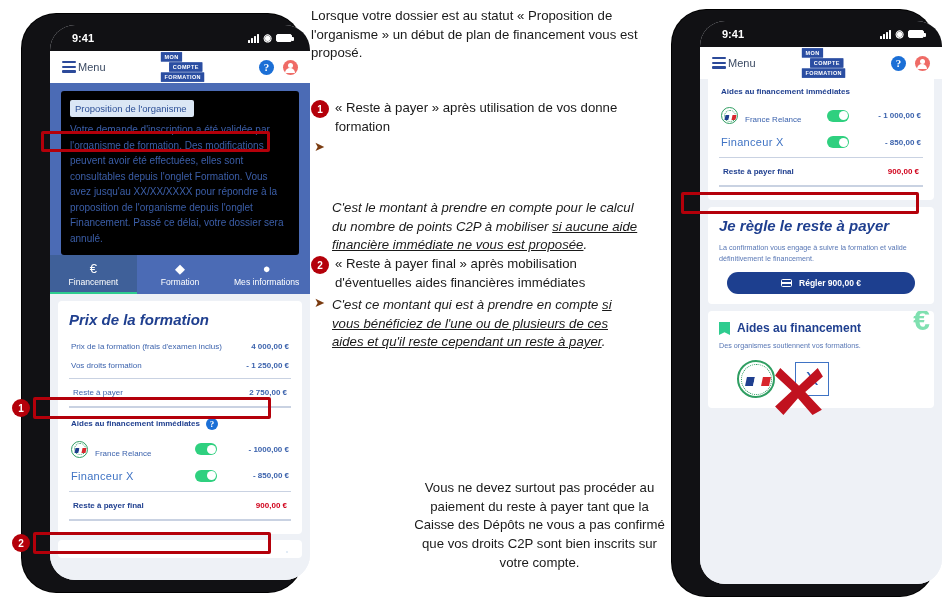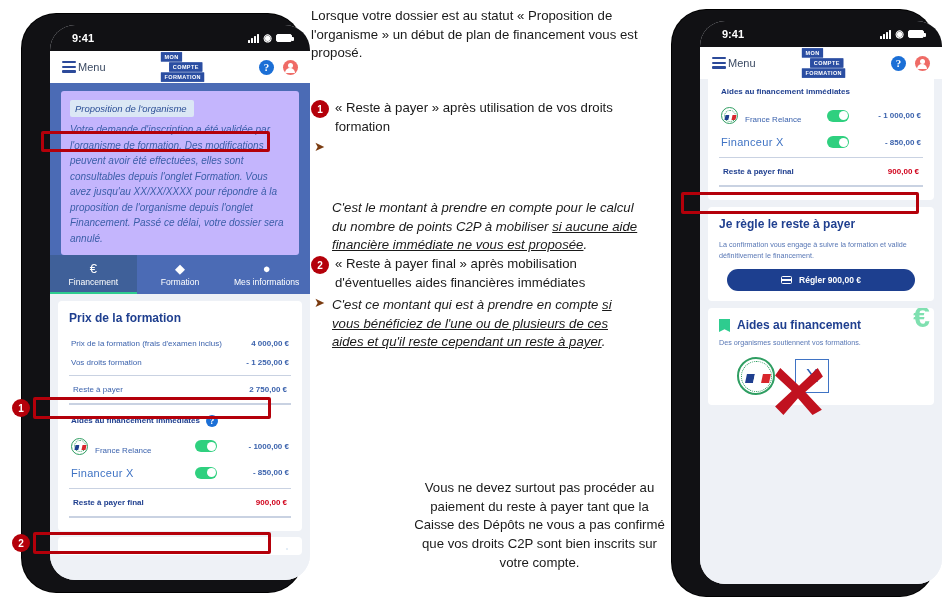--- a/index.html
+++ b/index.html
@@ -79,21 +79,21 @@
   .circ-icon { width: 15px; height: 15px; border-radius: 50%; display:flex;align-items:center;justify-content:center; }
   .help-icon { background: #1b6fd6; color: #fff; font-size: 11px; font-weight: bold; font-family:"Liberation Serif",serif; }
   .user-icon { background: #ef6b66; position: relative; }
   .user-icon:before{content:"";position:absolute;top:3px;left:5px;width:5px;height:5px;border-radius:50%;background:#fff}
   .user-icon:after{content:"";position:absolute;bottom:1.5px;left:2.5px;width:10px;height:5px;border-radius:5px 5px 0 0;background:#fff}
 
   
   .banner { background: #4b6bb5; padding: 8px 11px 0 11px; flex:0 0 auto; }
   .banner-title { color: #ffffff; font-size: 9.5px; text-align: center; margin-bottom: 7px; }
   .status-card {
-    background: #c4b5fd; border-radius: 3px; padding: 7px 9px 9px 9px; font-style: italic;
+    background: #000000; border-radius: 3px; padding: 7px 9px 9px 9px;
   }
   .status-chip {
     display: inline-block; background: #dbe7f5; color: #2c4f96;
     font-size: 9.5px; padding: 3px 7px 3px 5px; border-radius: 2px;
     margin-bottom: 5px;
   }
   .status-text { color: #3b5ea8; font-size: 10px; line-height: 1.55; }
 
   
   .tabs { display: flex; background: #4b6bb5; flex: 0 0 auto; }
@@ -102,21 +102,21 @@
     color: #ffffff; font-size: 8.6px;
     border-bottom: 2.5px solid transparent;
   }
   .tab .tab-ico { display:block; font-size: 13px; line-height: 15px; margin-bottom: 1px; }
   .tab.active { background: #3f6099; border-bottom-color: #2ecc8f; }
 
   
   .screen-body { flex: 1 1 auto; background: #eef1f6; padding: 7px 8px; overflow: hidden; }
   .card { background: #fff; border-radius: 4px; padding: 10px 11px; }
   .card + .card { margin-top: 7px; }
-  .card-title { color: #1f3f8f; font-size: 12px; font-weight: bold; margin-bottom: 9px; }
+  .card-title { color: #1f3f8f; font-size: 15px; font-weight: bold; margin-bottom: 9px; font-style: italic; }
   .card-sub { color: #5877b5; font-size: 7.2px; line-height: 1.5; margin-bottom: 8px; }
 
   .price-row {
     display: flex; justify-content: space-between; align-items: center;
     padding: 5px 2px; font-size: 8px; color: #3c63ad;
   }
   .price-row .val { font-weight: bold; white-space: nowrap; }
   .hr-strong { height: 1.4px; background: #c9d2e2; margin: 3px 0; }
 
   .hl-row { position: relative; }
@@ -501,21 +501,21 @@
   <div class="redbox" id="redbox-final"></div>
   <div class="redbox" id="redbox-final-right"></div>
 
   <div class="numbadge" id="badge-1-phone">1</div>
   <div class="numbadge" id="badge-2-phone">2</div>
   <div class="numbadge" id="badge-1-text">1</div>
   <div class="numbadge" id="badge-2-text">2</div>
 
   <div class="ctext" id="intro-text">Lorsque votre dossier est au statut « Proposition de l'organisme » un début de plan de financement vous est proposé.</div>
 
-  <div class="ctext" id="item1-head">« Reste à payer » après utilisation de vos droits formation</div>
+  <div class="ctext" id="item1-head">« Reste à payer » après utilisation de vos donne formation</div>
   <div class="arrow-bullet" id="arrow1">➤</div>
   <div class="ctext" id="item1-sub"><span>C'est le montant à prendre en compte pour le calcul du nombre de points C2P à mobiliser </span><span class="u">si aucune aide financière immédiate ne vous est proposée</span><span>.</span></div>
 
   <div class="ctext" id="item2-head">« Reste à payer final » après mobilisation d'éventuelles aides financières immédiates</div>
   <div class="arrow-bullet" id="arrow2">➤</div>
   <div class="ctext" id="item2-sub"><span>C'est ce montant qui est à prendre en compte </span><span class="u">si vous bénéficiez de l'une ou de plusieurs de ces aides et qu'il reste cependant un reste à payer</span><span>.</span></div>
 
   <div class="ctext" id="warn-text">Vous ne devez surtout pas procéder au paiement du reste à payer tant que la Caisse des Dépôts ne vous a pas confirmé que vos droits C2P sont bien inscrits sur votre compte.</div>
 
   <svg id="red-x" viewBox="0 0 100 100">

